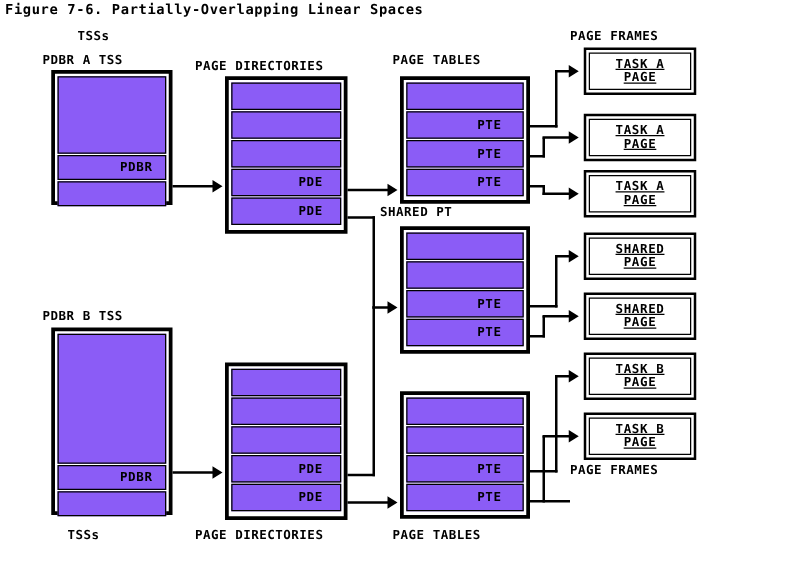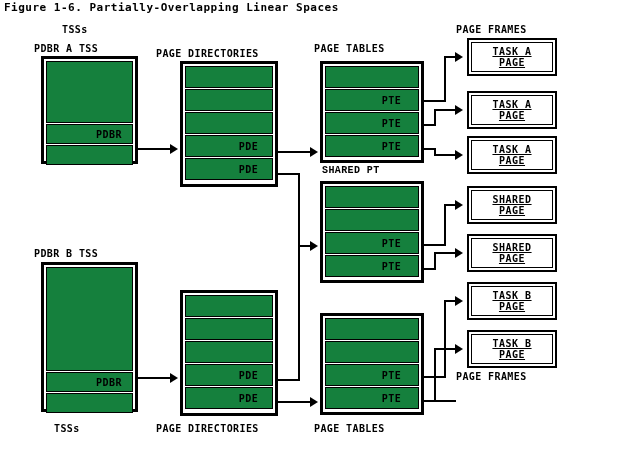--- a/index.html
+++ b/index.html
@@ -11,21 +11,21 @@
 
   .col-label{position:absolute;font-size:10px;font-weight:bold;color:#000;
              white-space:nowrap;text-align:left;letter-spacing:0.4px;
              font-family:"DejaVu Sans Mono","Liberation Mono",monospace;}
 
   
   .struct{position:absolute;border:2px solid #000;background:#fff;
           box-sizing:border-box;padding:2px;}
   .struct.dbl{border-width:3px;}
 
-  .cell{box-sizing:border-box;border:1.5px solid #000;background:#15803d;
+  .cell{box-sizing:border-box;border:1.5px solid #000;background:#8b5cf6;
         display:flex;align-items:center;justify-content:center;
         font-size:10px;font-weight:bold;color:#000;letter-spacing:0.5px;
         margin-bottom:1px;padding-left:39px;}
   .cell:last-child{margin-bottom:0;}
 
   
   .frame{position:absolute;box-sizing:border-box;border:2px solid #000;
          background:#fff;padding:2px;text-decoration:underline;}
   .frame-in{box-sizing:border-box;border:1.5px solid #000;width:100%;height:100%;
             display:flex;flex-direction:column;align-items:center;
@@ -36,28 +36,28 @@
   .ln{position:absolute;background:#000;}
   .hl{height:2px;}
   .vl{width:2px;}
   .arw{position:absolute;width:0;height:0;
        border-top:5px solid transparent;border-bottom:5px solid transparent;
        border-left:8px solid #000;}
 </style>
 </head>
 <body>
 
-<div class="fig-title">Figure 1-6. Partially-Overlapping Linear Spaces</div>
+<div class="fig-title">Figure 7-6. Partially-Overlapping Linear Spaces</div>
 
 <div class="col-label" style="left:62px;top:24px;width:60px;">TSSs</div>
 <div class="col-label" style="left:34px;top:43px;width:110px;">PDBR A TSS</div>
 <div class="col-label" style="left:156px;top:48px;width:150px;">PAGE DIRECTORIES</div>
 <div class="col-label" style="left:314px;top:43px;width:120px;">PAGE TABLES</div>
 <div class="col-label" style="left:456px;top:24px;width:120px;">PAGE FRAMES</div>
-<div class="col-label" style="left:322px;top:165px;width:120px;font-family:Liberation Mono, monospace;">SHARED PT</div>
+<div class="col-label" style="left:304px;top:165px;width:120px;">SHARED PT</div>
 <div class="col-label" style="left:34px;top:248px;width:110px;">PDBR B TSS</div>
 <div class="col-label" style="left:456px;top:371px;width:120px;">PAGE FRAMES</div>
 <div class="col-label" style="left:54px;top:423px;width:70px;">TSSs</div>
 <div class="col-label" style="left:156px;top:423px;width:150px;">PAGE DIRECTORIES</div>
 <div class="col-label" style="left:314px;top:423px;width:120px;">PAGE TABLES</div>
 
 <div class="struct dbl" style="left:41px;top:56px;width:97px;height:108px;">
   <div class="cell" style="height:62px;"></div>
   <div class="cell" style="height:20px;">PDBR</div>
   <div class="cell" style="height:20px;"></div>

